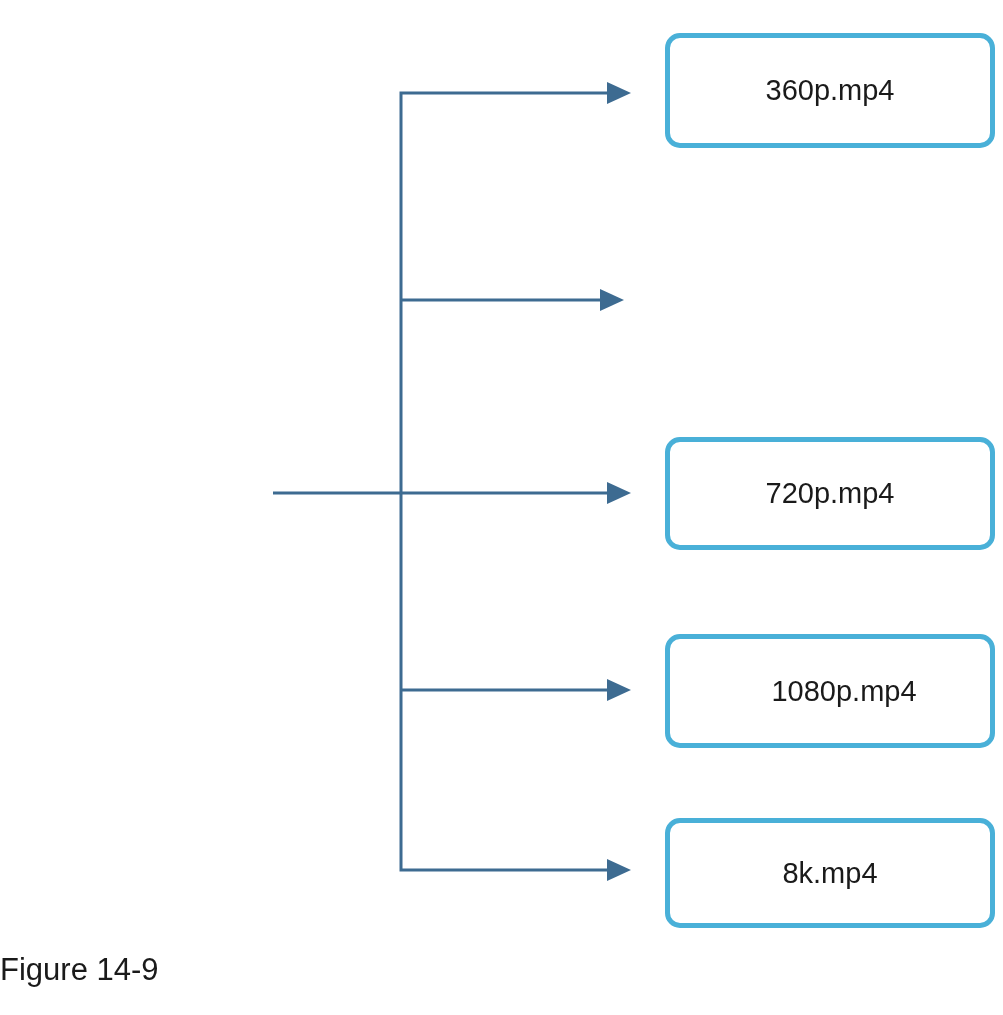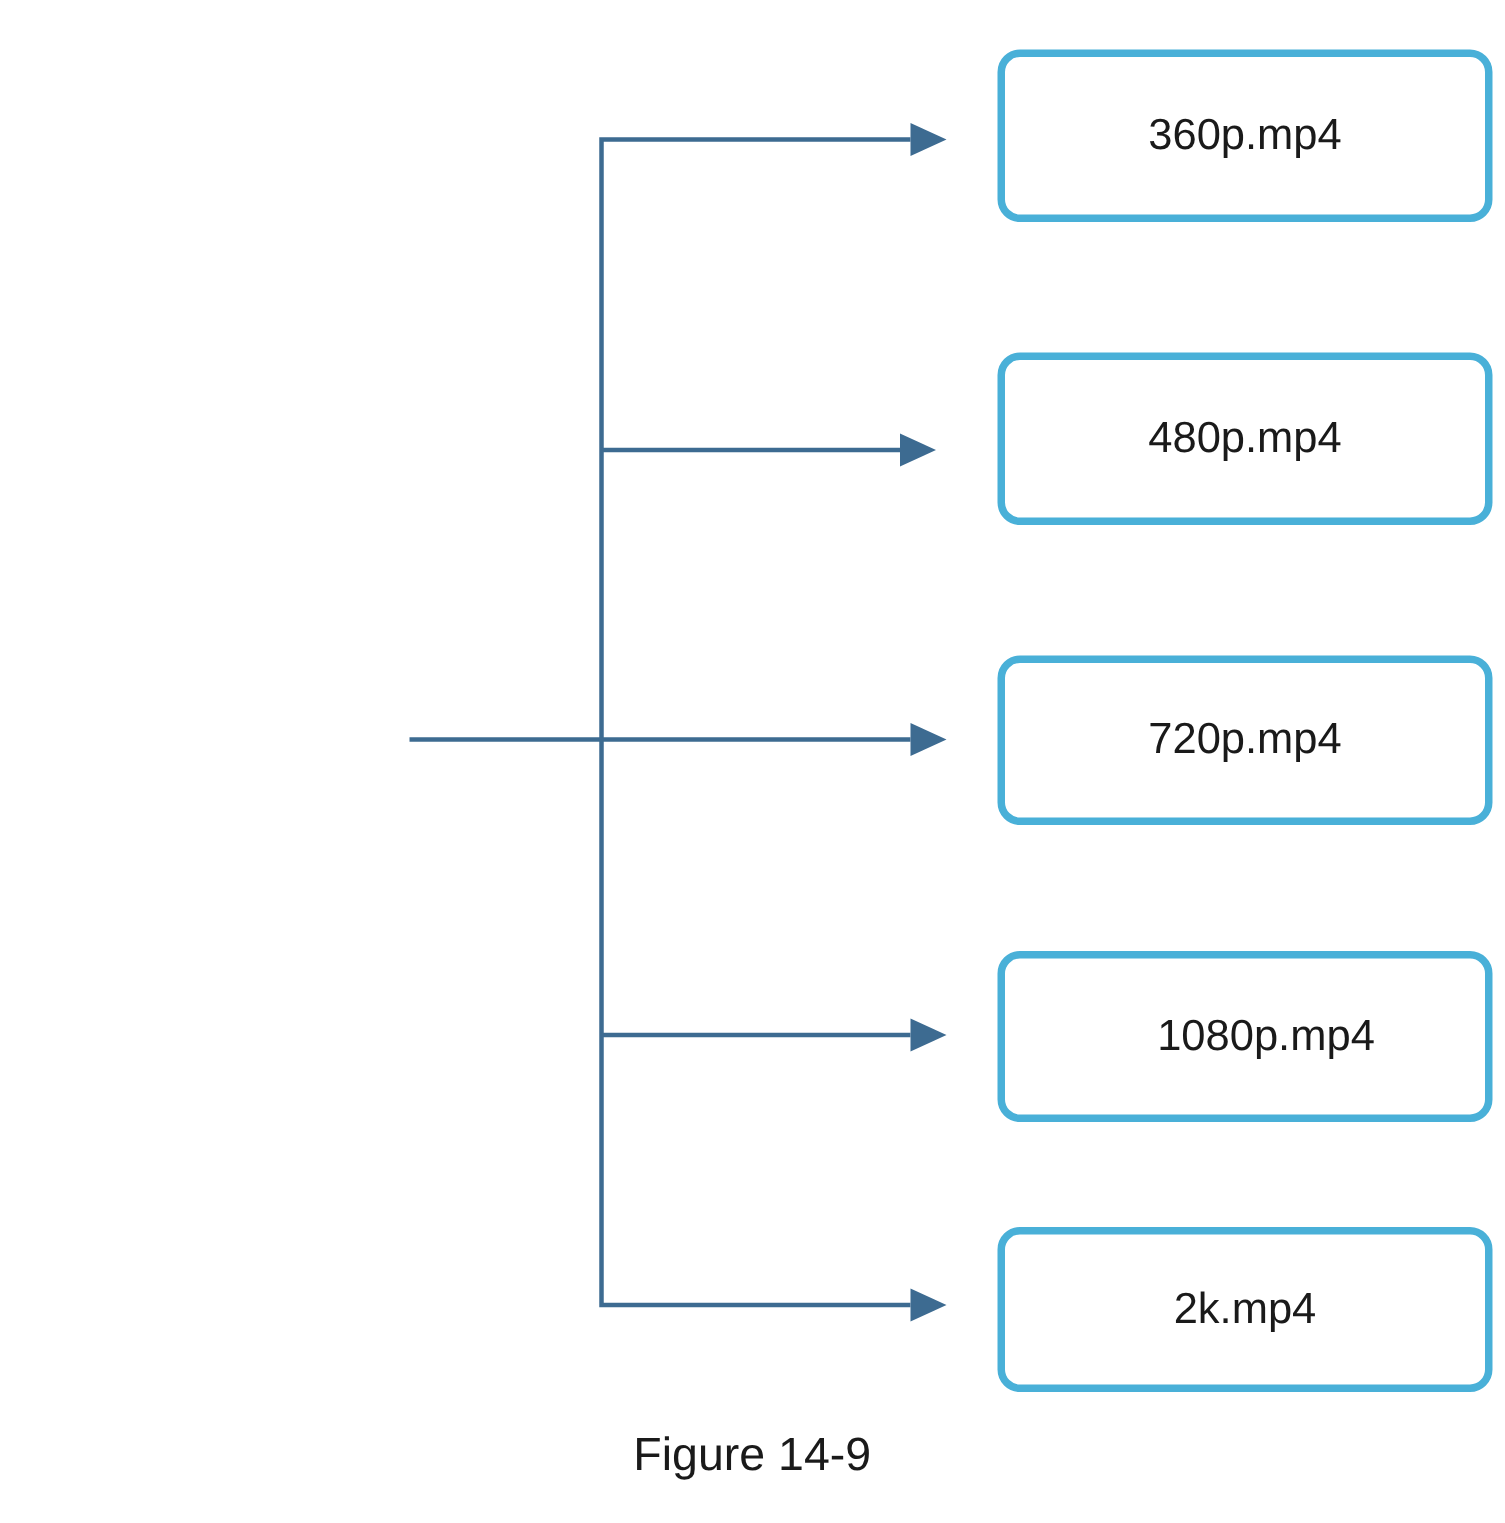--- a/index.html
+++ b/index.html
@@ -53,21 +53,20 @@
   #node-t0 { left: 632px; top: 33px;  width: 330px; height: 115px; }
   #node-t1 { left: 632px; top: 235px; width: 330px; height: 115px; }
   #node-t2 { left: 632px; top: 437px; width: 330px; height: 113px; justify-content: center; }
   #node-t3 { left: 632px; top: 634px; width: 330px; height: 114px; padding-left: 28px; }
   #node-t4 { left: 632px; top: 818px; width: 330px; height: 110px; }
   .caption {
     position: absolute;
     left: 0;
     top: 952px;
     width: 100%;
-    text-align: center;
     font-size: 31px;
     color: var(--text, #1a1a1a);
   }
 </style>
 </head>
 <body>
 
 <div class="canvas">
 
   <svg class="connectors" viewBox="0 0 1003 1015" xmlns="http://www.w3.org/2000/svg">
@@ -85,31 +84,28 @@
     <polygon class="arrow-head" points="607,482 631,493 607,504"></polygon>
     <polygon class="arrow-head" points="607,679 631,690 607,701"></polygon>
     <polygon class="arrow-head" points="607,859 631,870 607,881"></polygon>
   </svg>
 
 
   <div class="node" id="node-t0">
     <span class="label">360p.mp4</span>
   </div>
 
-  <div class="node" id="node-t1">
-    <span class="label">480p.mp4</span>
-  </div>
 
   <div class="node" id="node-t2">
     <span class="label">720p.mp4</span>
   </div>
 
   <div class="node" id="node-t3">
     <span class="label">1080p.mp4</span>
   </div>
 
   <div class="node" id="node-t4">
-    <span class="label">2k.mp4</span>
+    <span class="label">8k.mp4</span>
   </div>
 
   <div class="caption">Figure 14-9</div>
 
 </div>
 
 </body></html>

